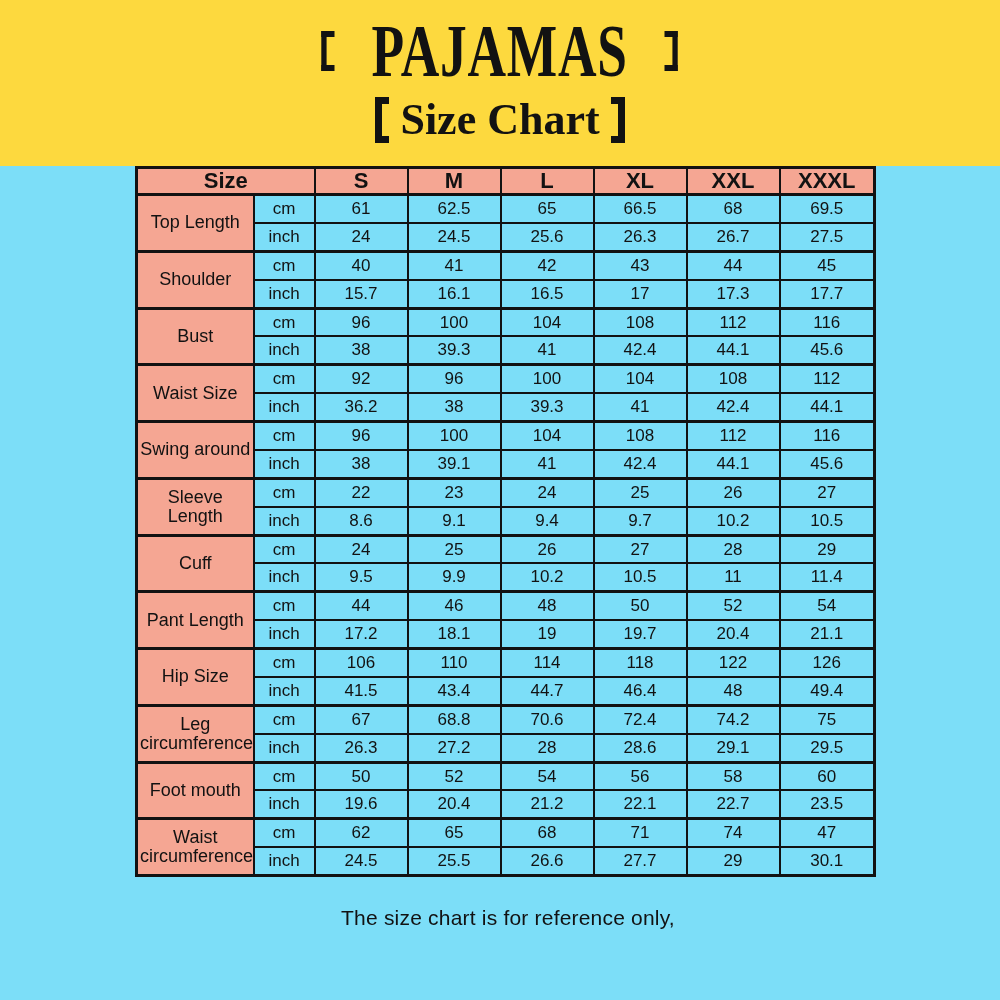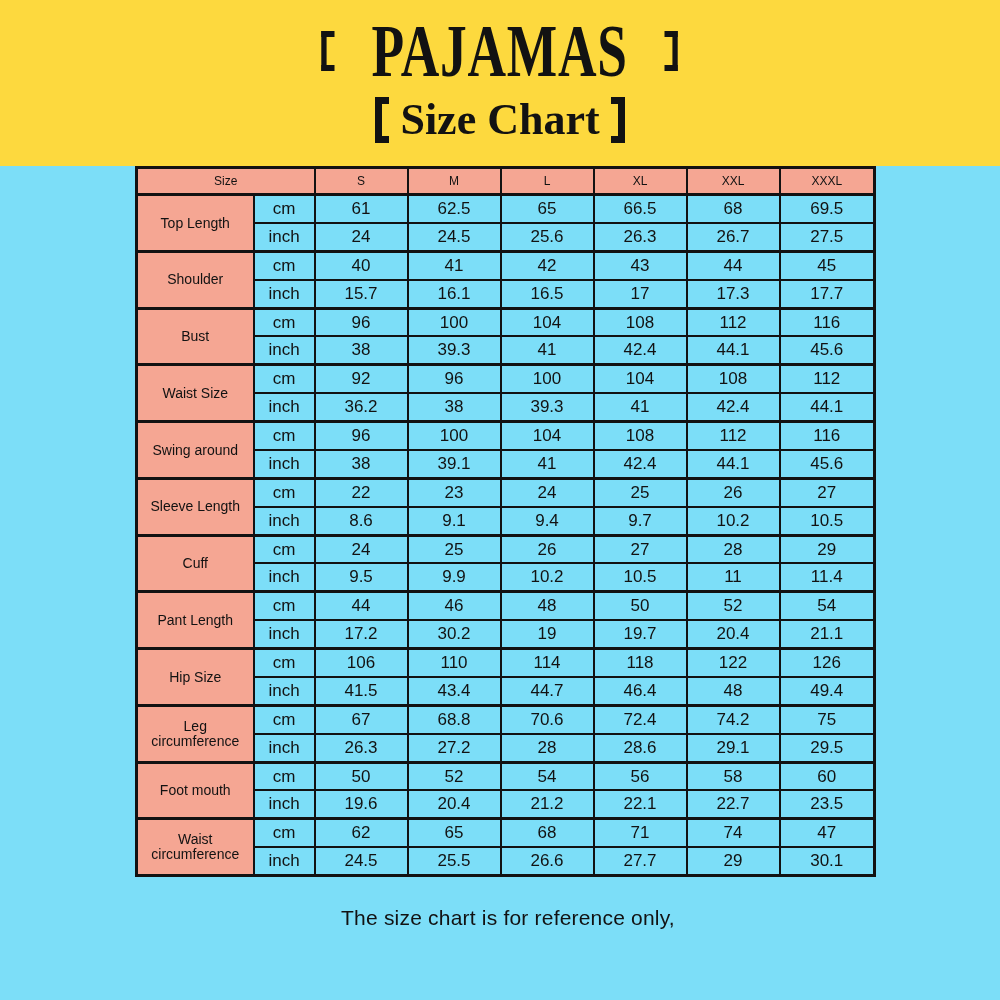--- a/index.html
+++ b/index.html
@@ -83,28 +83,28 @@
     padding: 0;
     font-size: 17px;
     line-height: 1.05;
     color: var(--ink);
     overflow: hidden;
   }
   .size-table thead tr { height: 27px; }
   .size-table tbody tr { height: 28px; }
   .size-table th {
     background: var(--salmon);
-    font-weight: 400;
-    font-size: 12px;
+    font-weight: 700;
+    font-size: 22px;
     border-bottom: 3px solid var(--ink);
   }
   .size-table td.label {
     background: var(--salmon);
     font-weight: 400;
-    font-size: 14px;
+    font-size: 18px;
     padding: 0 2px;
   }
   .size-table tr.group-start td { border-top: 3px solid var(--ink); }
   .size-table td.unit { font-weight: 400; }
   .size-table td.val  { font-weight: 400; }
 
   
   .footer {
     position: absolute; left: 8px; top: 899px;
     width: 1000px;
@@ -293,21 +293,21 @@
         <td class="val">44</td>
         <td class="val">46</td>
         <td class="val">48</td>
         <td class="val">50</td>
         <td class="val">52</td>
         <td class="val">54</td>
       </tr>
       <tr>
         <td class="unit">inch</td>
         <td class="val">17.2</td>
-        <td class="val">30.2</td>
+        <td class="val">18.1</td>
         <td class="val">19</td>
         <td class="val">19.7</td>
         <td class="val">20.4</td>
         <td class="val">21.1</td>
       </tr>
       <tr class="group-start">
         <td class="label" rowspan="2">Hip Size</td>
         <td class="unit">cm</td>
         <td class="val">106</td>
         <td class="val">110</td>

